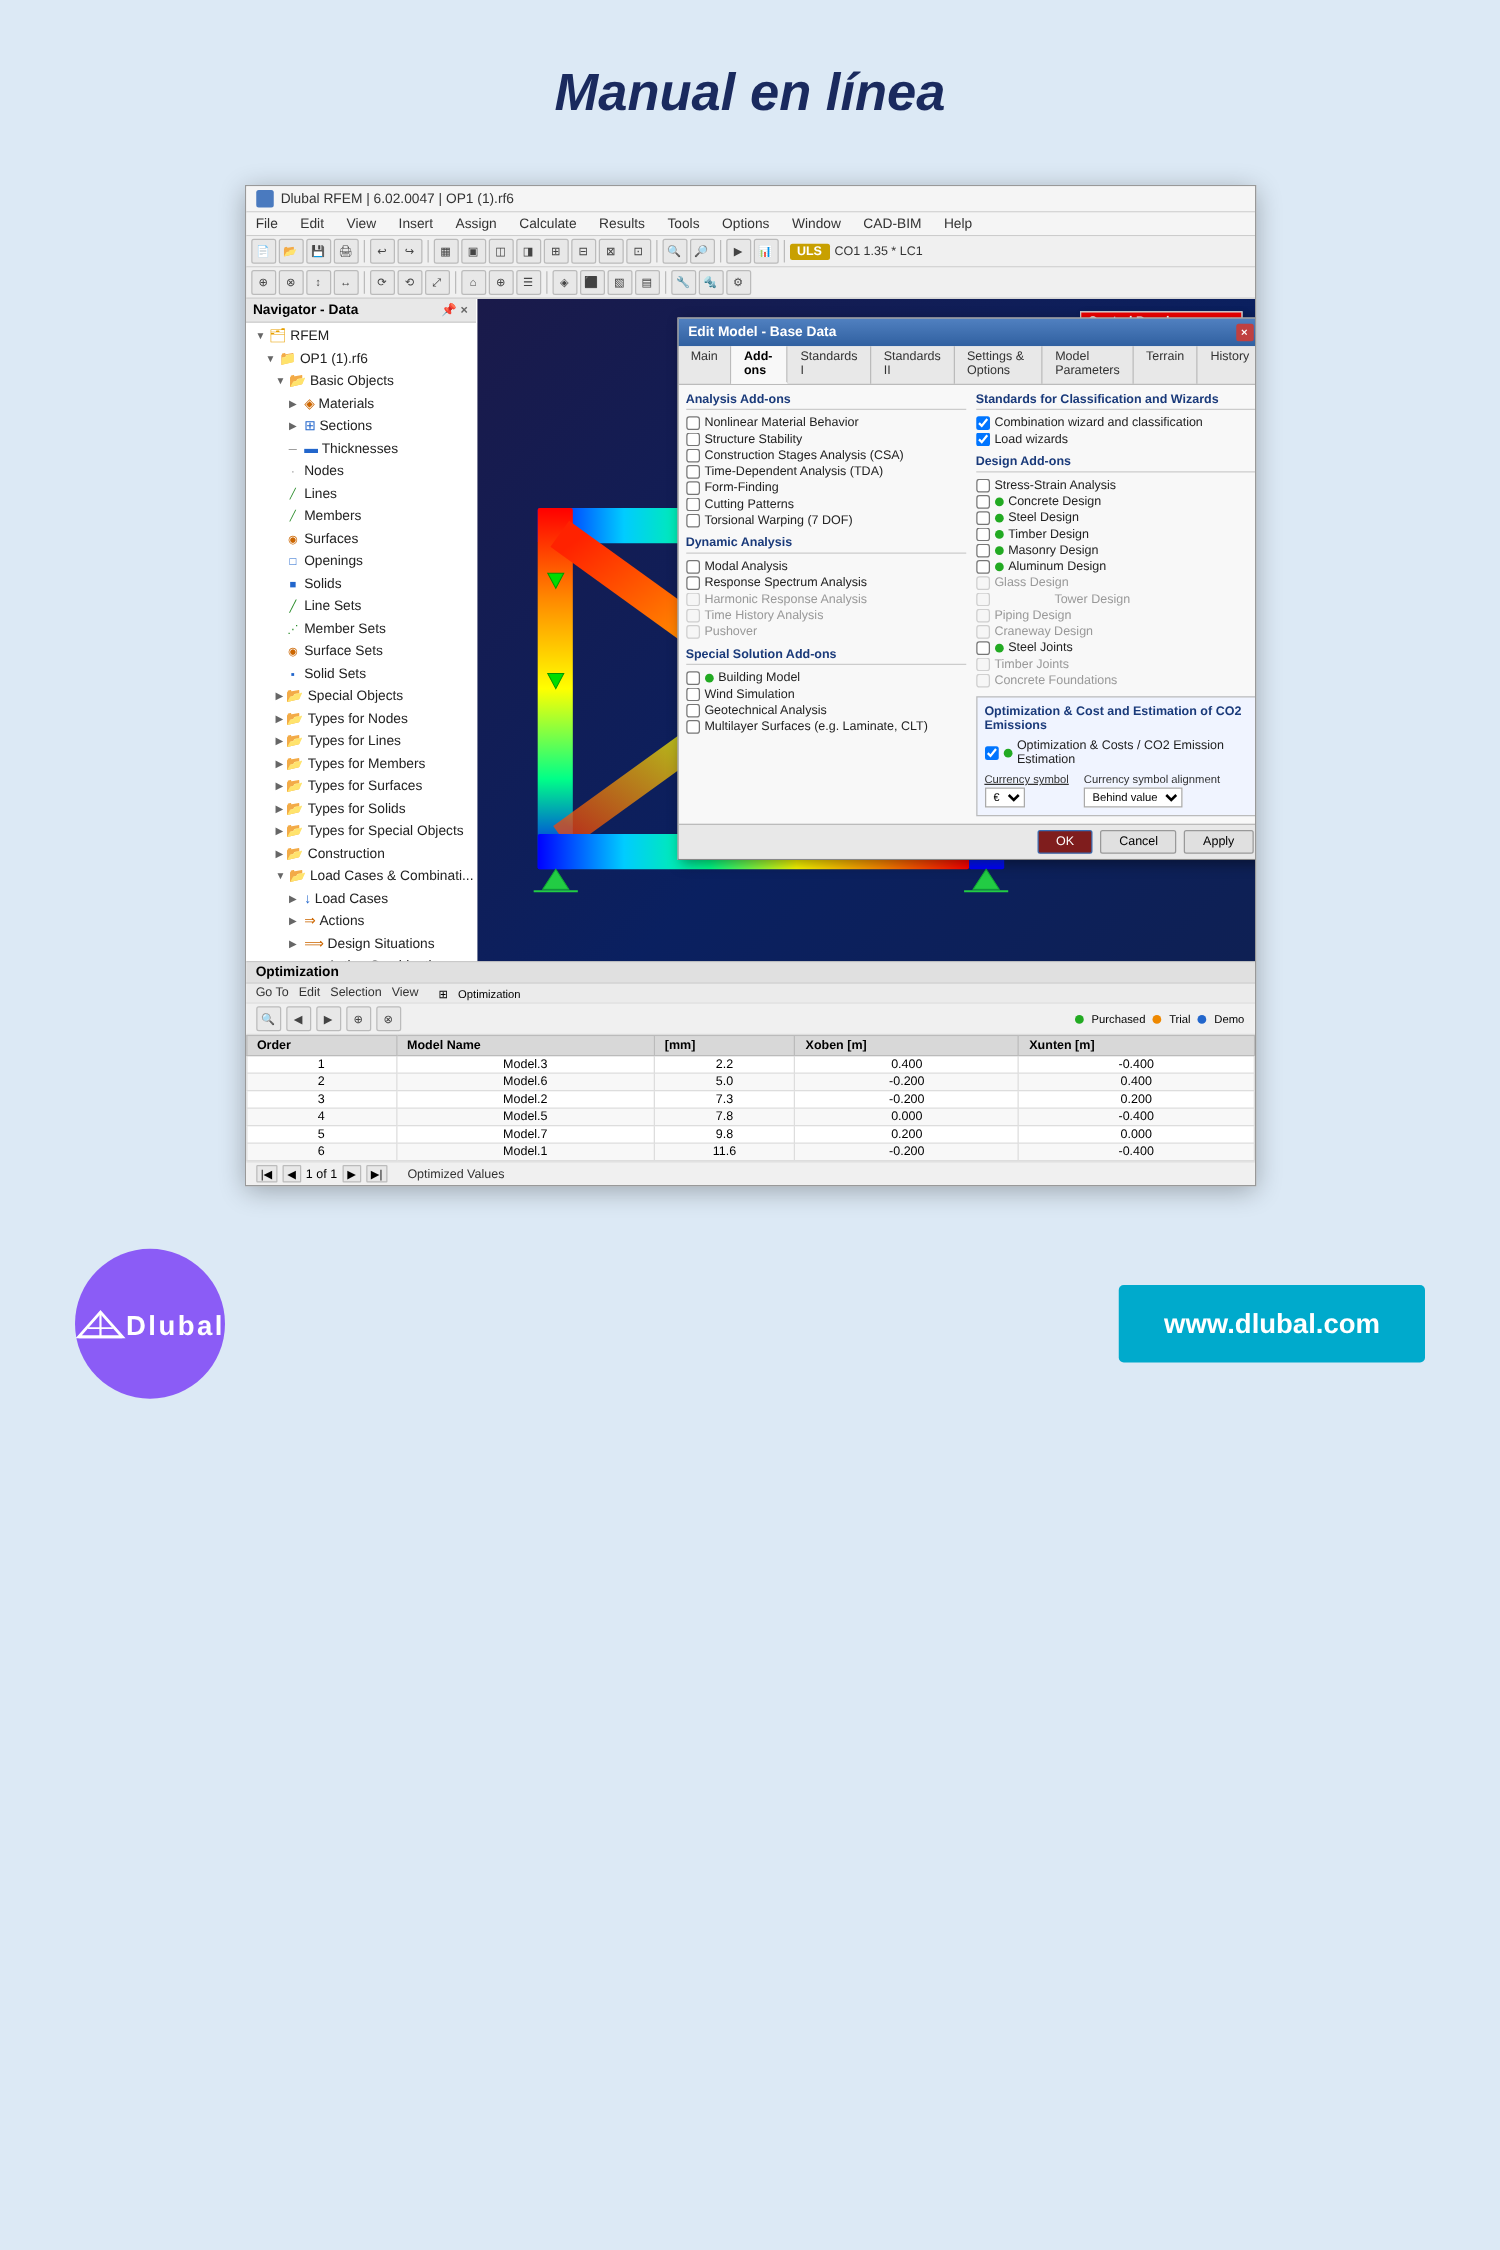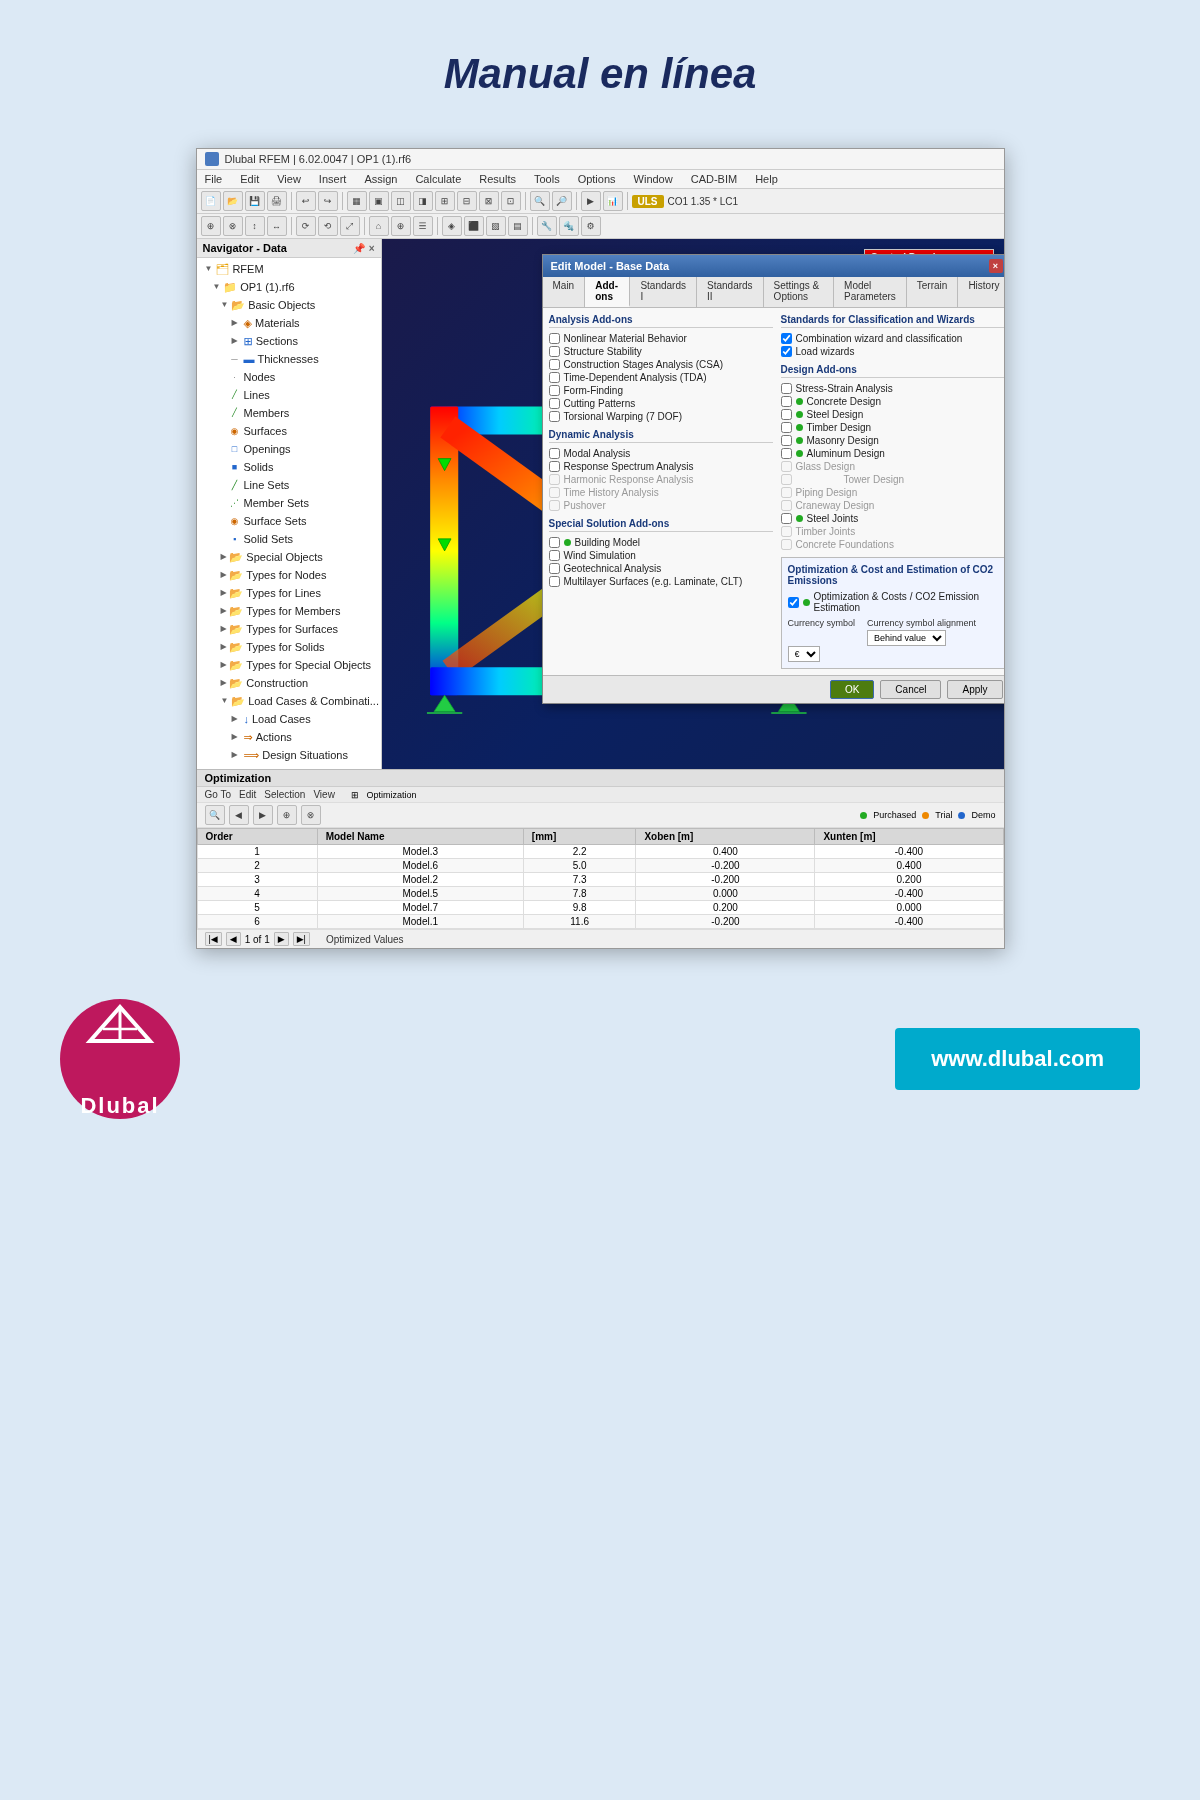--- a/index.html
+++ b/index.html
@@ -336,21 +336,21 @@
     }
     .dlg-btn {
       padding: 3px 14px;
       font-size: 10px;
       background: #e0e0e0;
       border: 1px solid #999;
       cursor: pointer;
       border-radius: 2px;
     }
     .dlg-btn-ok {
-      background: #4d7c0f;
+      background: #7f1d1d;
       color: #fff;
       border: 1px solid #3a6aaf;
     }
 
     
     .opt-panel {
       position: absolute;
       bottom: 0;
       left: 0;
       right: 0;
@@ -454,24 +454,23 @@
     .bottom-section {
       display: flex;
       align-items: center;
       justify-content: space-between;
       padding: 30px 60px;
       margin-top: 20px;
     }
     .logo-circle {
       width: 120px;
       height: 120px;
-      background: #be185d;
+      background: #8b5cf6;
       border-radius: 50%;
       display: flex;
-      flex-direction: column;
       align-items: center;
       justify-content: space-between;
       color: #fff;
     }
     .logo-text {
       font-size: 22px;
       font-weight: 900;
       color: #fff;
       letter-spacing: 2px;
       margin-top: 4px;
@@ -1011,21 +1010,21 @@
 
             <div class="dlg-footer-box">
               <div class="dlg-footer-title">Optimization &amp; Cost and Estimation of CO2 Emissions</div>
               <div class="dlg-check-row">
                 <input type="checkbox" checked="" style="">
                 <span class="dot dot-green"></span>
                 <span>Optimization &amp; Costs / CO2 Emission Estimation</span>
               </div>
               <div class="dlg-currency-row">
                 <div>
-                  <div style="margin-bottom:18px;">Currency symbol</div>
+                  <div style="margin-bottom:2px;text-decoration:underline;">Currency symbol</div>
                   <select class="dlg-select">
                     <option>€</option>
                   </select>
                 </div>
                 <div>
                   <div style="margin-bottom:2px;">Currency symbol alignment</div>
                   <select class="dlg-select">
                     <option>Behind value</option>
                   </select>
                 </div>

